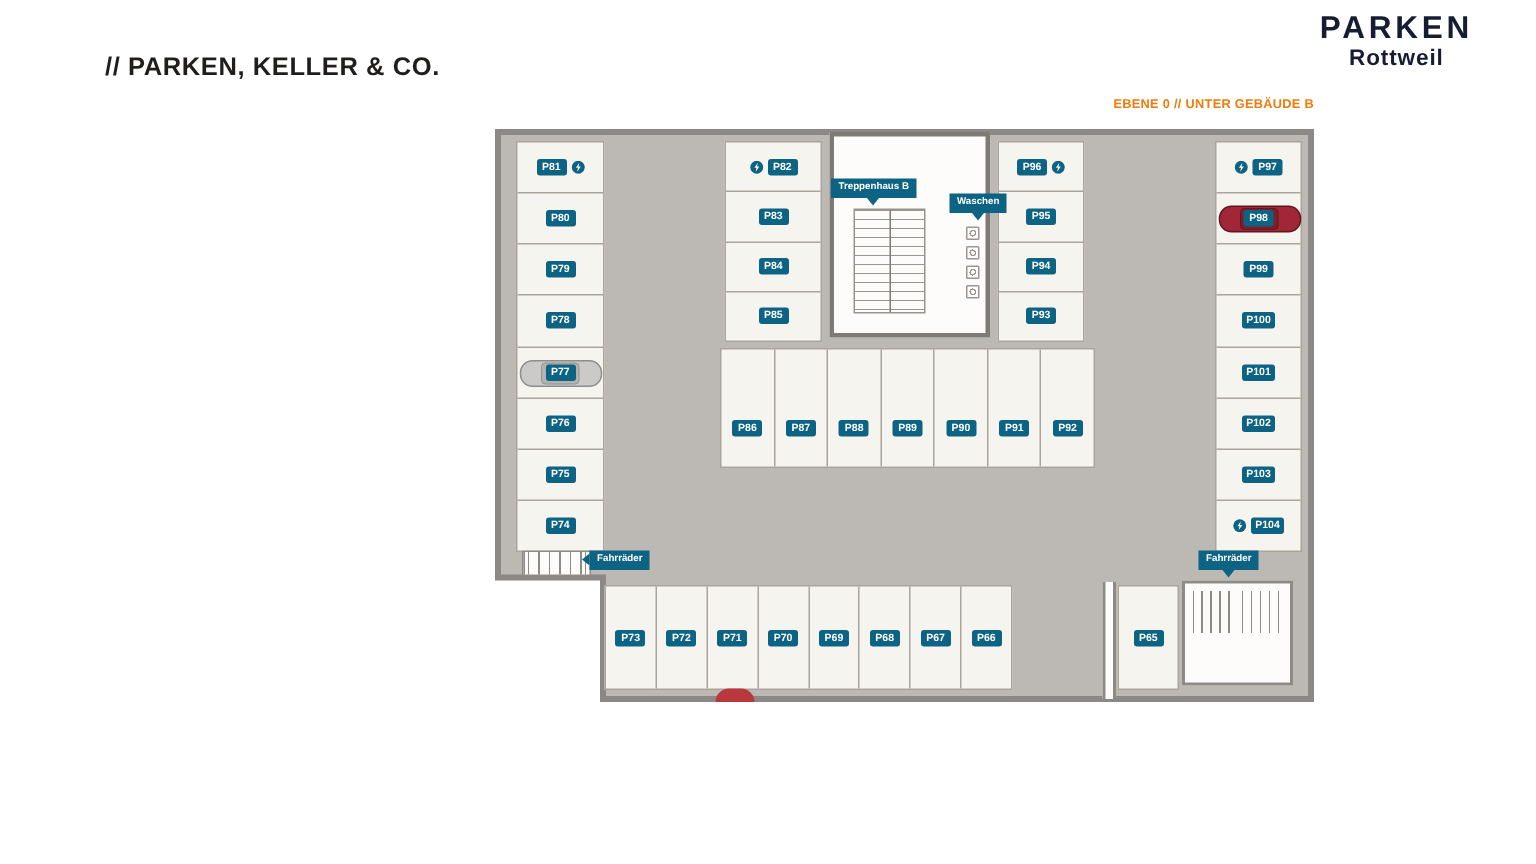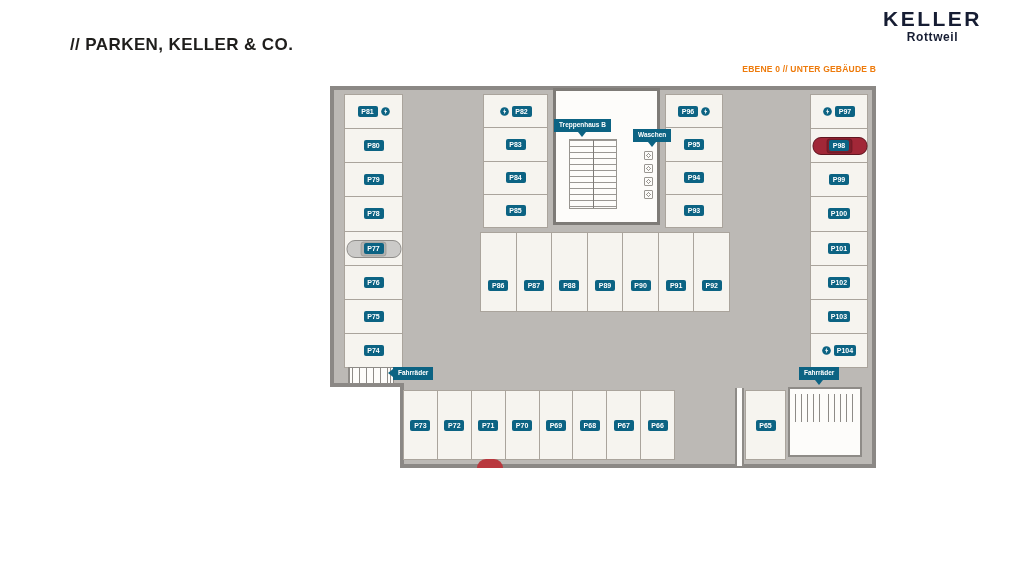--- a/index.html
+++ b/index.html
@@ -1,21 +1,21 @@
 <!DOCTYPE html>
 <html style="--chip: #0c6383; --accent-orange: #ee7b0c; --floor: #bcb9b5; --wall: #8b8885; --stall: #f6f4ef;"><head>
 <meta charset="utf-8">
 <style>
   html,body{margin:0;padding:0;background:#ffffff;font-family:"Liberation Sans",sans-serif;}
   .page{position:relative;width:1024px;height:576px;background:#fff;overflow:hidden;}
 
   .header-title{position:absolute;left:70px;top:35px;font-size:17px;font-weight:bold;color:#1f1e1c;letter-spacing:.4px;}
   .logo{position:absolute;top:8px;right:42px;text-align:center;color:#161d33;}
   .logo-main{font-size:21px;font-weight:800;letter-spacing:2.5px;line-height:1.05;}
-  .logo-sub{font-size:12px;font-weight:bold;letter-spacing:.6px;}
+  .logo-sub{font-size:15px;font-weight:bold;letter-spacing:.6px;}
   .level-label{position:absolute;top:64px;right:148px;font-size:8.5px;font-weight:bold;color:var(--accent-orange,#ee7b0c);letter-spacing:.2px;}
 
   .plan{position:absolute;left:330px;top:86px;width:546px;height:382px;}
   .floor-base{position:absolute;left:0;top:0;overflow:visible;}
 
   .pblock{position:absolute;background:var(--stall,#f6f4ef);border:1px solid #aaa49c;box-sizing:border-box;display:flex;z-index:2;}
   .pblock.col{flex-direction:column;}
   .pblock.rowdir{flex-direction:row;}
   .stall{flex:1;position:relative;display:flex;align-items:center;justify-content:center;gap:3px;box-sizing:border-box;}
   .pblock.col .stall + .stall{border-top:1px solid #aaa49c;}
@@ -51,21 +51,21 @@
   .red-cut-car{position:absolute;left:147px;top:373px;width:26px;height:9px;background:#b9383e;border-radius:9px 9px 0 0;z-index:4;}
 </style>
 </head>
 <body>
 
 <div class="page">
 
   <div class="header-title">// PARKEN, KELLER &amp; CO.</div>
 
   <div class="logo">
-    <div class="logo-main">KELLER</div>
+    <div class="logo-main">PARKEN</div>
     <div class="logo-sub">Rottweil</div>
   </div>
 
   <div class="level-label">EBENE 0 // UNTER GEBÄUDE B</div>
 
   <div class="plan">
 
     <svg class="floor-base" width="546" height="382" viewBox="0 0 546 382">
       <polygon points="2,2 544,2 544,380 72,380 72,299 2,299" fill="#bcb9b5" stroke="#8b8885" stroke-width="4"></polygon>
     </svg>

